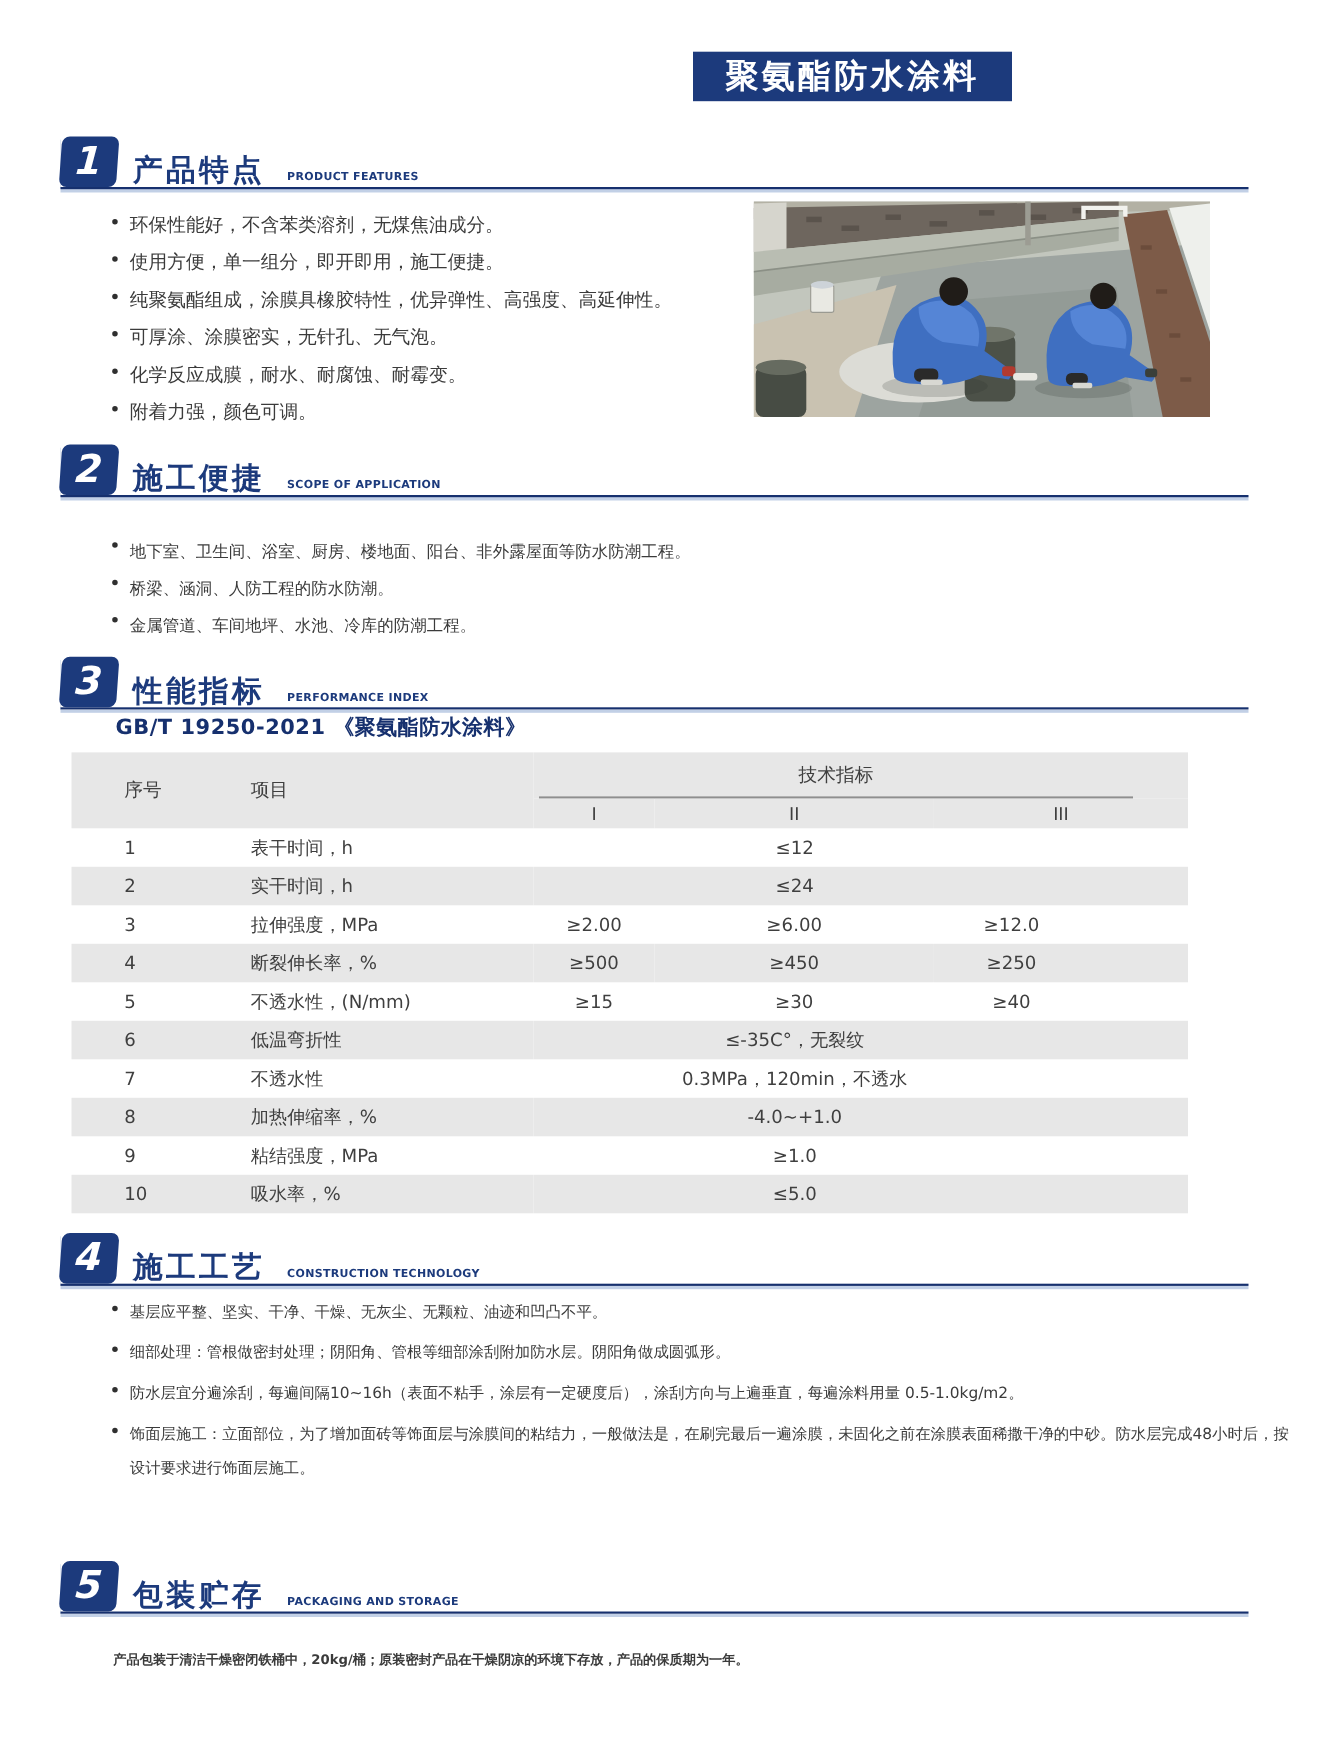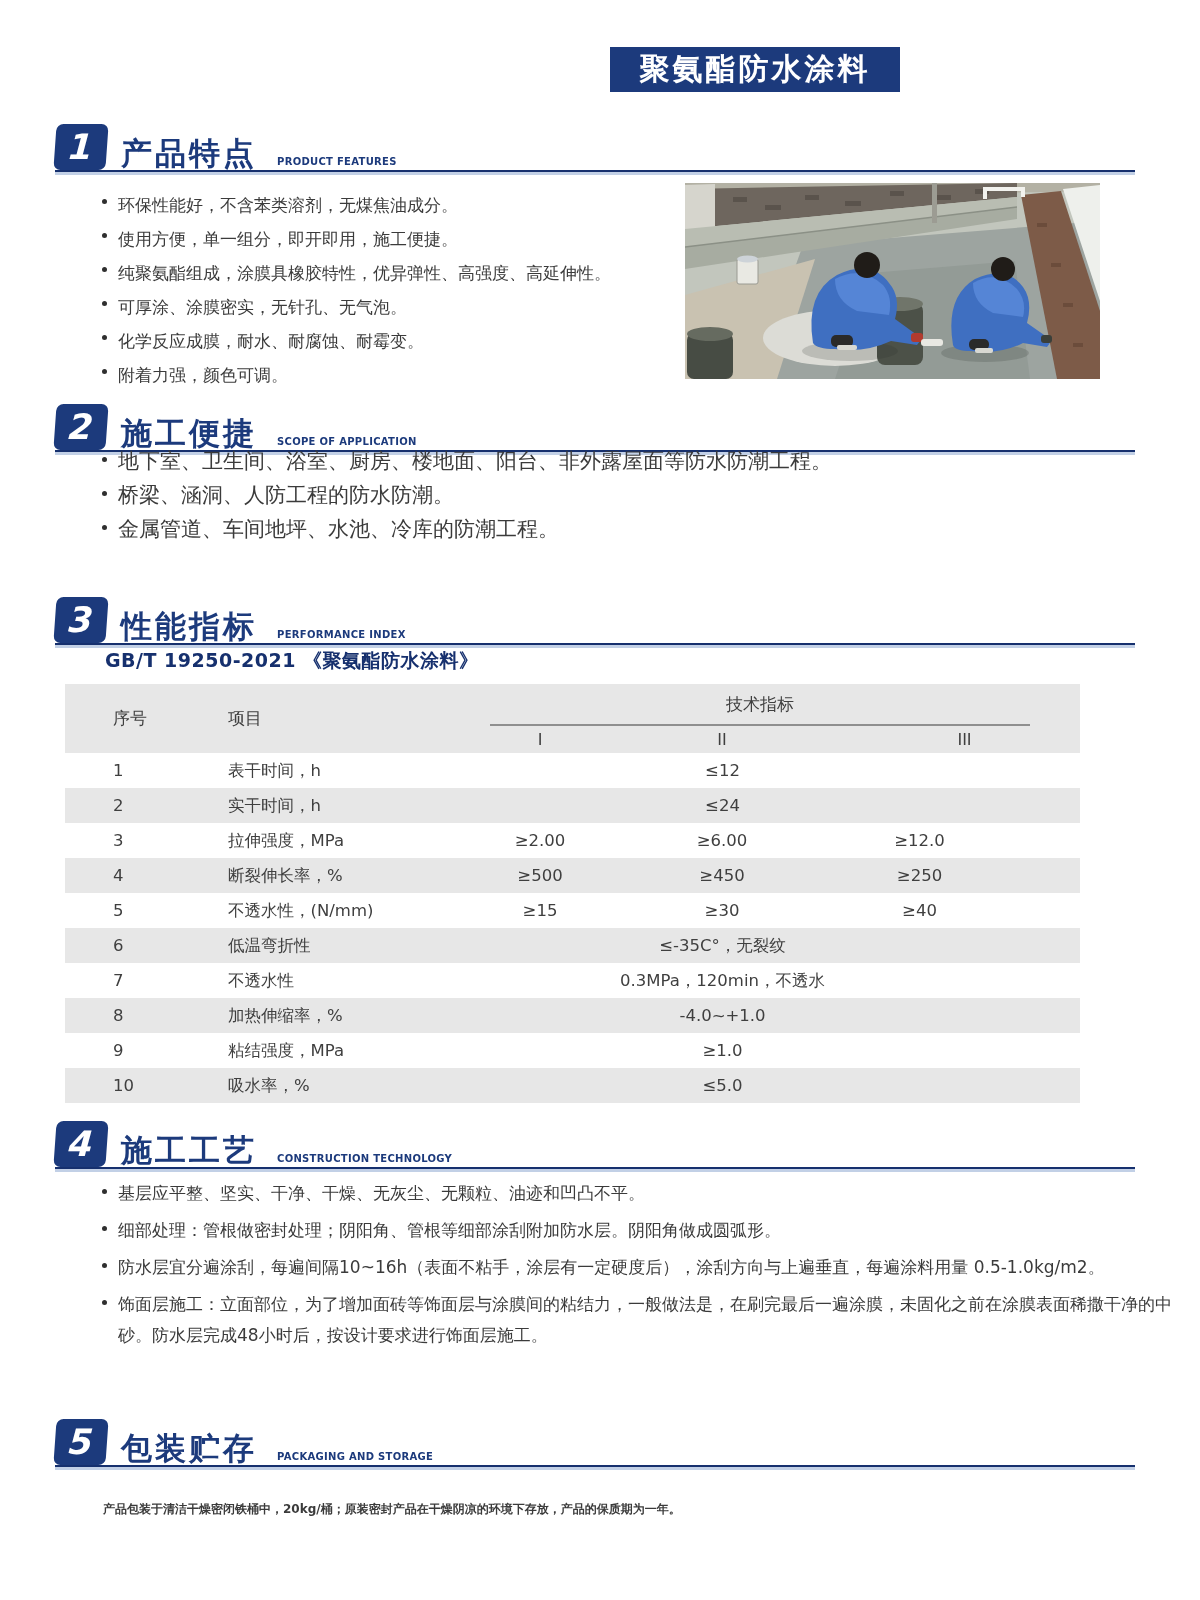--- a/index.html
+++ b/index.html
@@ -1,44 +1,44 @@
 <!DOCTYPE html>
 <html><head>
 <meta charset="utf-8">
 <style>
   * { margin:0; padding:0; box-sizing:border-box; }
   html,body { background:#ffffff; }
   body { font-family:"DejaVu Sans","Liberation Sans",sans-serif; }
   .page { position:relative; width:1200px; height:1600px; background:#ffffff; overflow:hidden; }
 
   
-  .banner { position:absolute; left:610px; top:47px; width:290px; height:45px;
+  .banner { position:absolute; left:630px; top:47px; width:290px; height:45px;
     background:#1c3a7c; color:#ffffff; display:flex; align-items:center; justify-content:center;
     font-size:30px; font-weight:700; letter-spacing:3px; }
 
   
   .sec-header { position:absolute; left:55px; width:1080px; display:flex; align-items:flex-end;
     gap:14px; border-bottom:2px solid #16306e; box-shadow:0 3px 0 rgba(120,150,200,0.45); }
   .sec-num { width:52px; height:46px; background:#1c3a7c; border-radius:7px; color:#ffffff;
     font-size:35px; font-weight:700; font-style:italic; display:flex; align-items:center;
     justify-content:center; transform:skewX(-4deg); }
-  .sec-cn { font-size:31px; font-weight:800; color:#1c3a7c; letter-spacing:3px; line-height:1.05;text-align:center; }
+  .sec-cn { font-size:27px; font-weight:800; color:#1c3a7c; letter-spacing:3px; line-height:1.05;text-align:center; }
   .sec-en { font-size:10px; font-weight:700; color:#1c3a7c; margin-left:6px; margin-bottom:2px;
     letter-spacing:0.3px; line-height:1.2; }
 
   
   .bullets { position:absolute; list-style:none; color:#3b3b3b; }
   .bullets li { position:relative; padding-left:18px; }
   .bullets li::before { content:""; position:absolute; left:2px; top:0.62em; width:5px; height:5px;
     border-radius:50%; background:#2f2f2f; }
   .bullets-1 { left:100px; top:188px; width:600px; font-size:17px; }
   .bullets-1 li { line-height:34px; }
-  .bullets-2 { left:100px; top:444px; width:780px; font-size:21px; }
+  .bullets-2 { left:100px; top:484px; width:780px; font-size:15px; }
   .bullets-2 li { line-height:34px; }
-  .bullets-4 { left:100px; top:1178px; width:1075px; font-size:17px; }
+  .bullets-4 { left:100px; top:1178px; width:1075px; font-size:14px; }
   .bullets-4 li { line-height:31px; margin-bottom:6px; }
 
   
   .photo { position:absolute; left:685px; top:183px; width:415px; height:196px; overflow:hidden; }
   .photo svg { display:block; }
 
   
   .standard { position:absolute; left:105px; top:648px; font-size:19px; font-weight:700;
     color:#16306e; letter-spacing:0.5px; }
 

